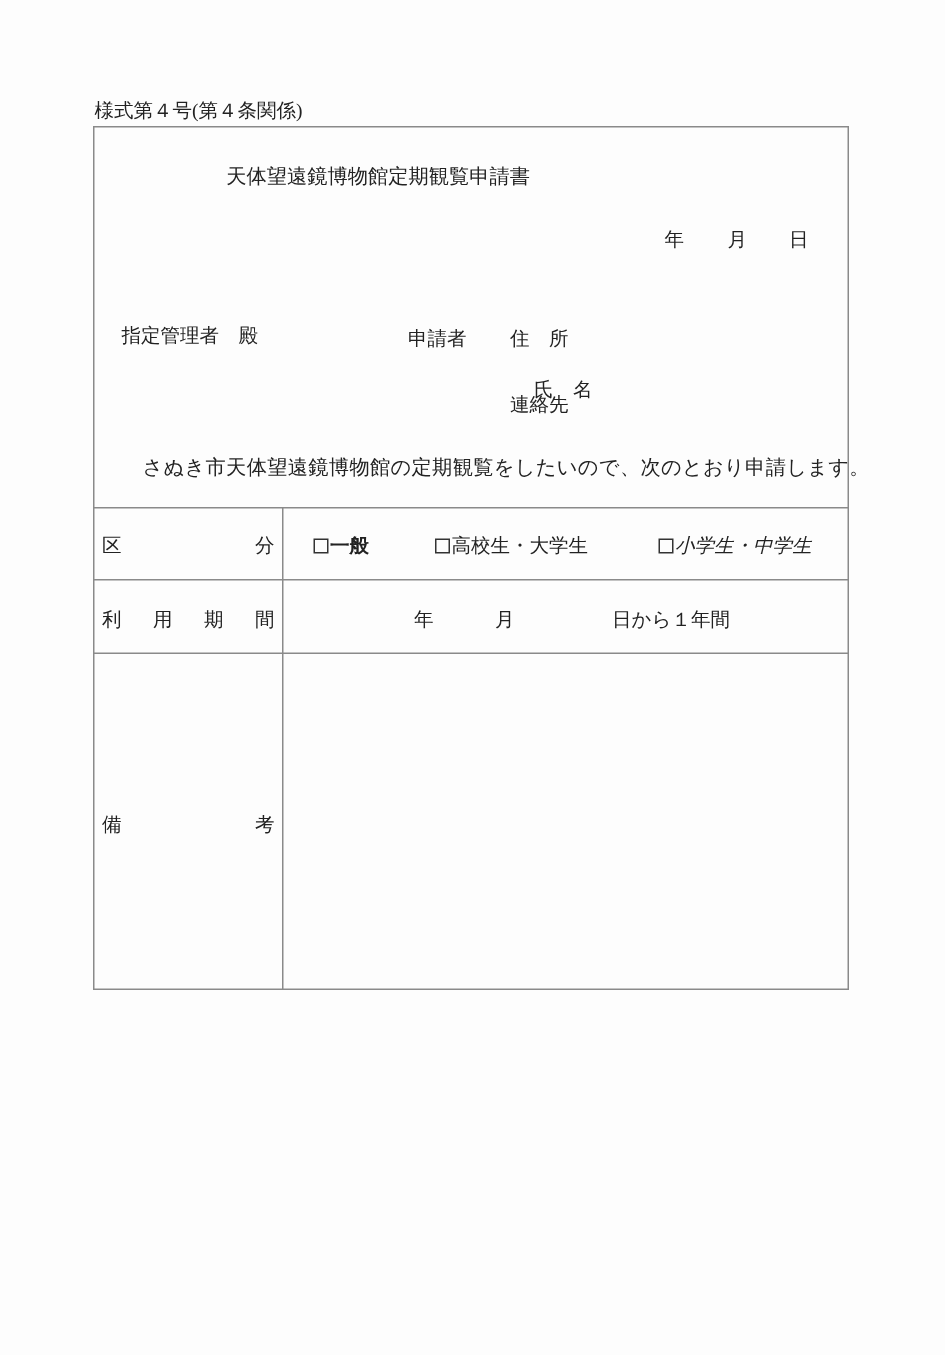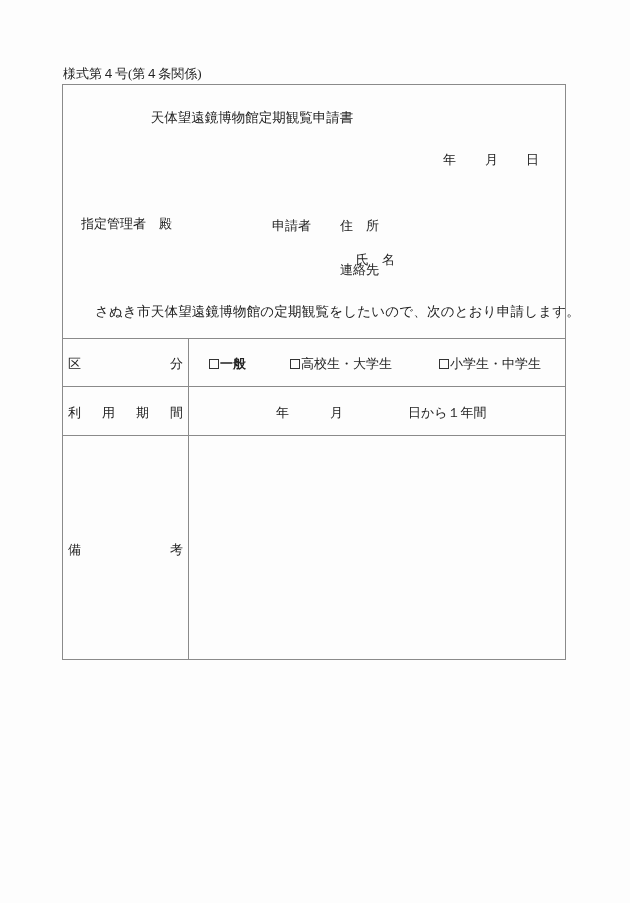--- a/index.html
+++ b/index.html
@@ -66,21 +66,21 @@
 <div class="row-label" style="top:355px;">
   <span>区</span>
   <span>分</span>
 </div>
 <div class="opt" style="left:209px;font-weight:bold;">
   <span class="cb"></span><span>一般</span>
 </div>
 <div class="opt" style="left:290px;">
   <span class="cb"></span><span>高校生・大学生</span>
 </div>
-<div class="opt" style="left:439px;">
+<div class="opt" style="left:439px;font-style:italic;">
   <span class="cb"></span><span>小学生・中学生</span>
 </div>
 
 <div class="row-label" style="top:404px;">
   <span>利</span>
   <span>用</span>
   <span>期</span>
   <span>間</span>
 </div>
 <div class="abs" style="left:276px; top:404px;">年</div>

